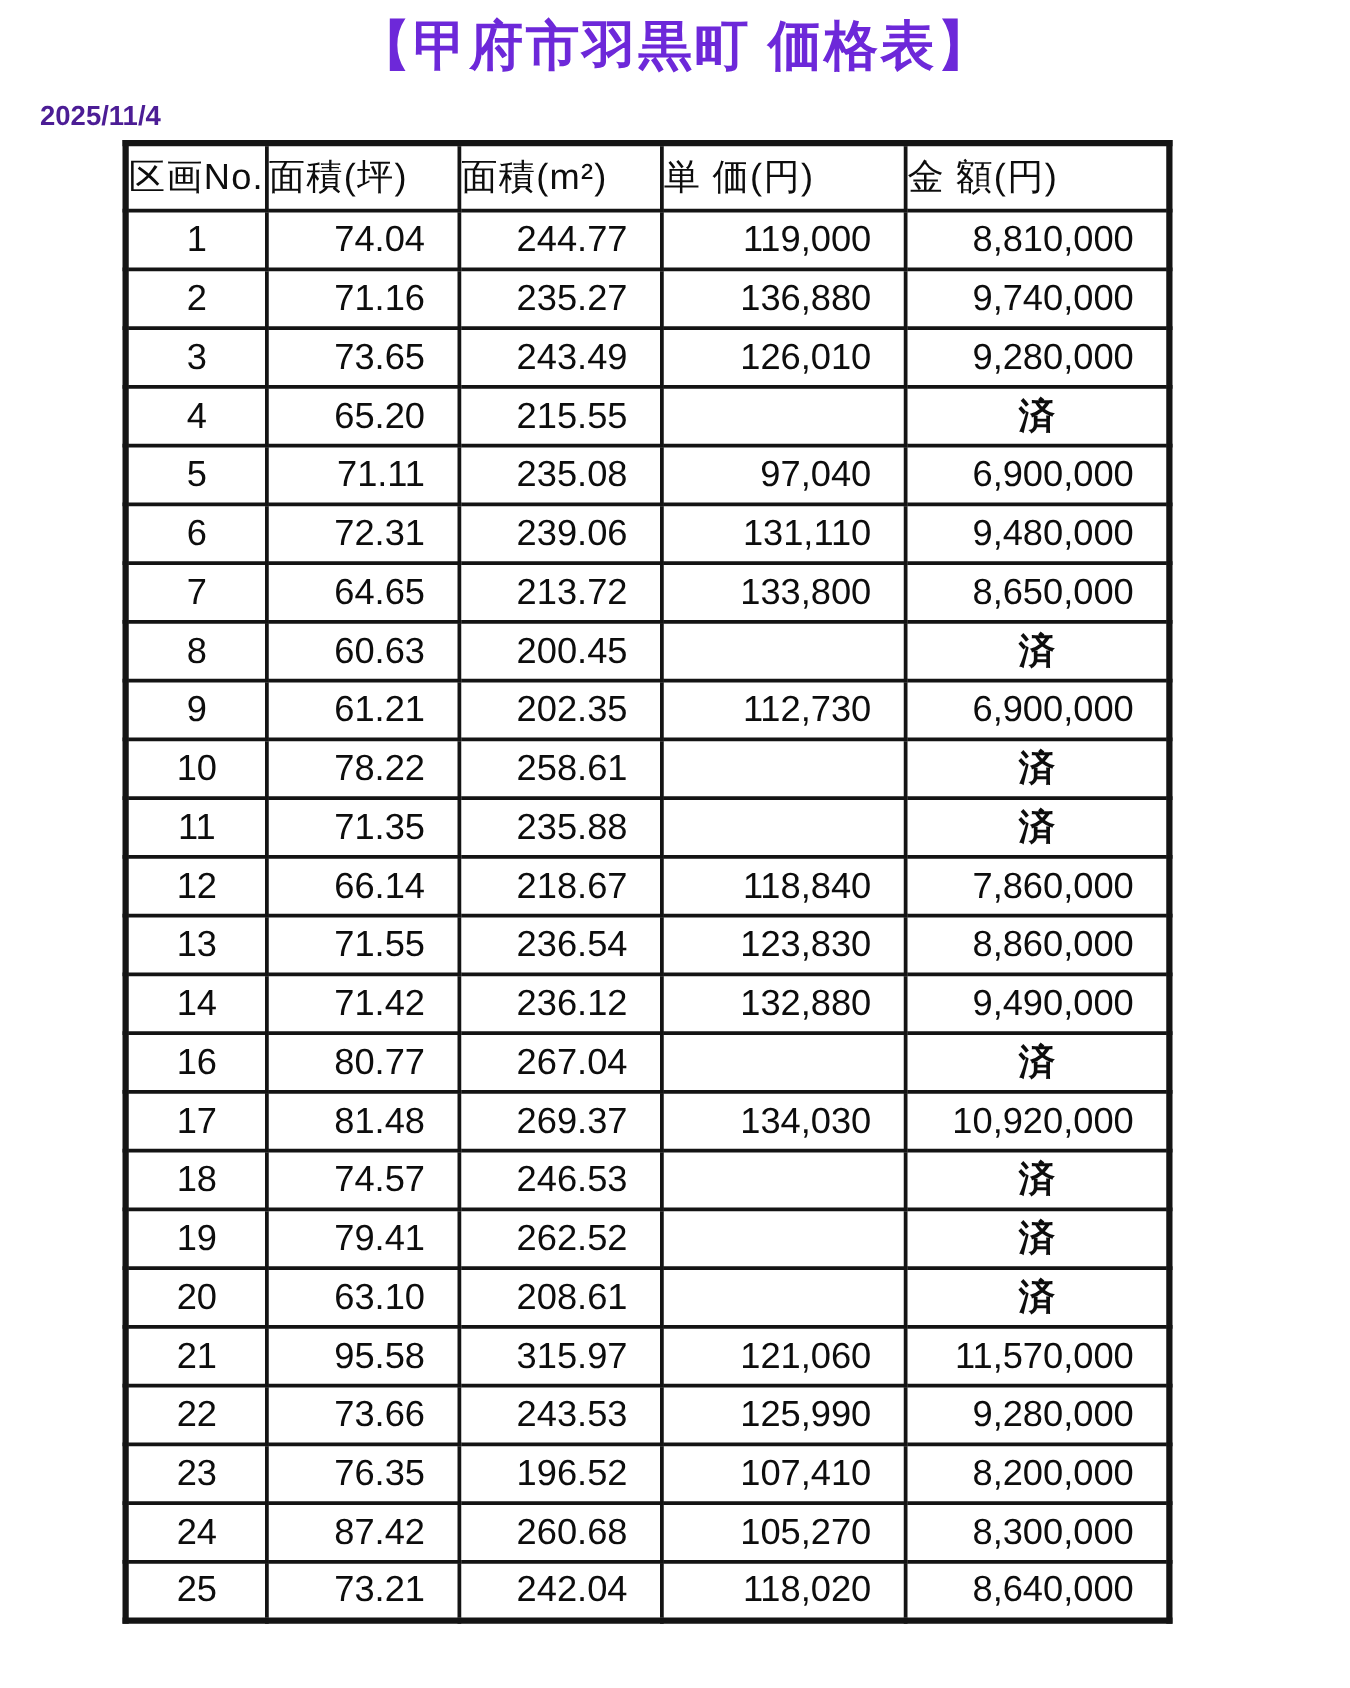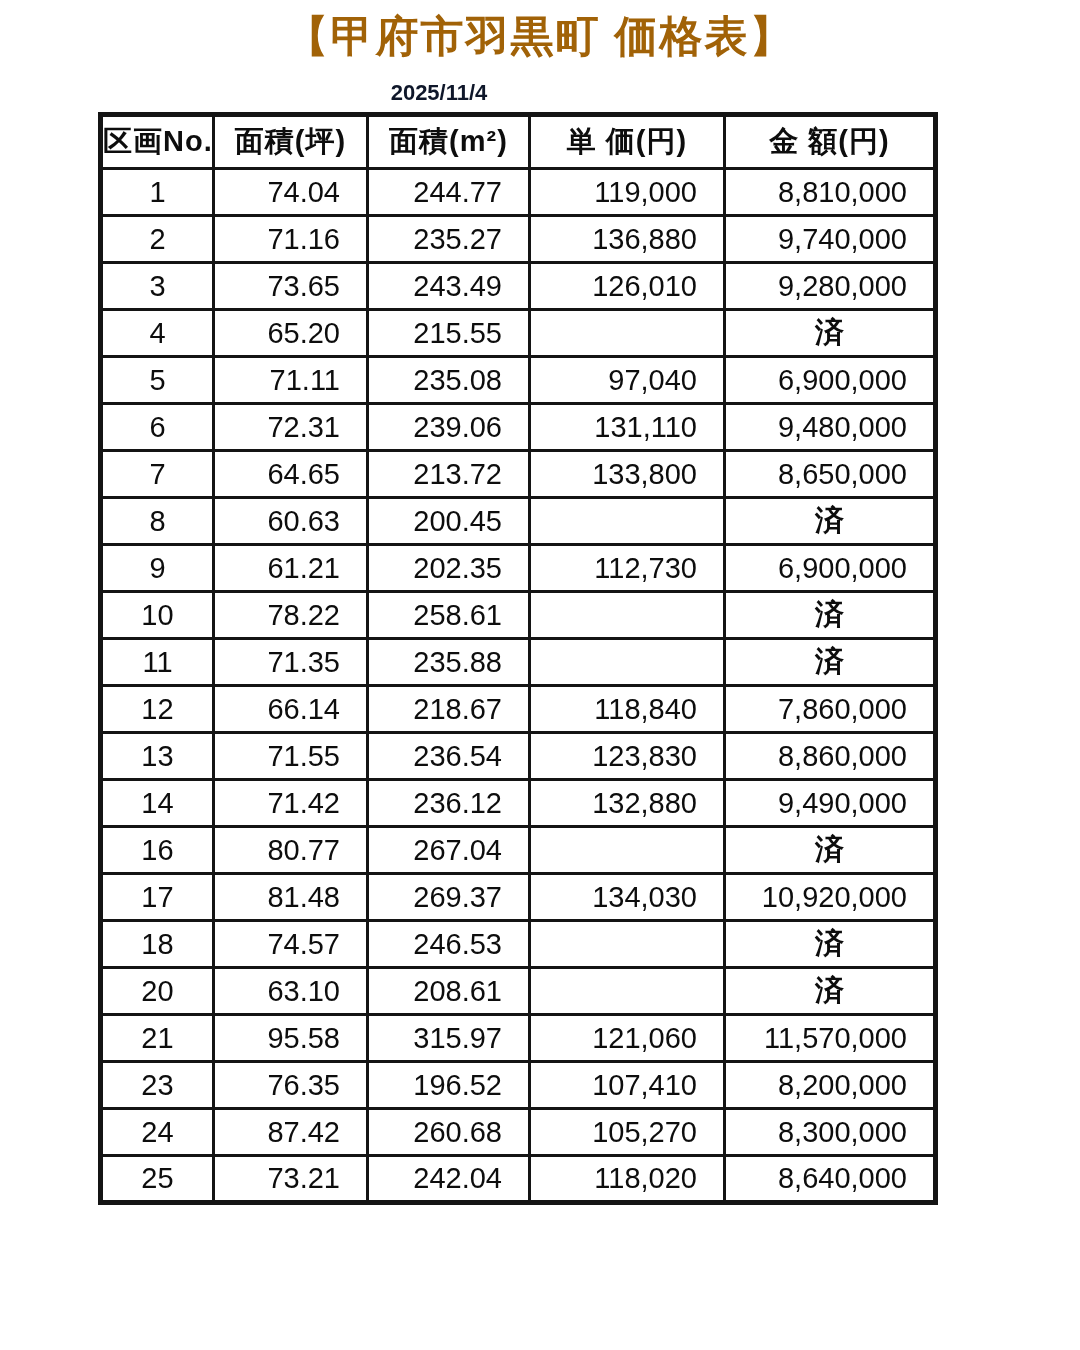--- a/index.html
+++ b/index.html
@@ -15,30 +15,31 @@
     height: 1350px;
     background: #ffffff;
     overflow: hidden;
   }
   .title {
     text-align: center;
     font-size: 43px;
     font-weight: bold;
     letter-spacing: 2px;
     padding-top: 8px;
-    color: #a16207;
+    color: #6d28d9;
   }
   .date-line {
     width: 933px;            
-    text-align: center;
+    text-align: left;
     padding-right: 55px;
     margin-top: 14px;
     font-size: 22px;
     font-weight: 600;
-    color: #0f172a;
+    color: #4c1d95;
+    margin-left: 32px;
   }
   table.price-table {
     border-collapse: collapse;
     table-layout: fixed;
     margin-left: 98px;
     margin-top: 6px;
     width: 835px;
     border: 5px solid #141414;
   }
   col.c-no    { width: 113px; }
@@ -49,22 +50,22 @@
   .price-table th,
   .price-table td {
     border: 3px solid #141414;
     font-size: 29px;
     color: #0d0d0d;
     overflow: hidden;
     white-space: nowrap;
   }
   .price-table th {
     height: 54px;
-    font-weight: bold;
-    text-align: center;
+    font-weight: normal;
+    text-align: left;
     letter-spacing: 1px;
   }
   .price-table td { height: 47px; font-weight: 500; }
   td.cell-no   { text-align: center; }
   td.cell-num  { text-align: right; padding-right: 26px; }
   td.cell-sold { text-align: center; font-weight: bold; }
   td.cell-empty { }
 </style>
 </head>
 <body>
@@ -205,34 +206,48 @@
           <td class="cell-num">10,920,000</td>
         </tr>
         <tr>
           <td class="cell-no">18</td>
           <td class="cell-num">74.57</td>
           <td class="cell-num">246.53</td>
           <td class="cell-empty"></td>
           <td class="cell-sold">済</td>
         </tr>
         <tr>
+          <td class="cell-no">19</td>
+          <td class="cell-num">79.41</td>
+          <td class="cell-num">262.52</td>
+          <td class="cell-empty"></td>
+          <td class="cell-sold">済</td>
+        </tr>
+        <tr>
           <td class="cell-no">20</td>
           <td class="cell-num">63.10</td>
           <td class="cell-num">208.61</td>
           <td class="cell-empty"></td>
           <td class="cell-sold">済</td>
         </tr>
         <tr>
           <td class="cell-no">21</td>
           <td class="cell-num">95.58</td>
           <td class="cell-num">315.97</td>
           <td class="cell-num">121,060</td>
           <td class="cell-num">11,570,000</td>
         </tr>
         <tr>
+          <td class="cell-no">22</td>
+          <td class="cell-num">73.66</td>
+          <td class="cell-num">243.53</td>
+          <td class="cell-num">125,990</td>
+          <td class="cell-num">9,280,000</td>
+        </tr>
+        <tr>
           <td class="cell-no">23</td>
           <td class="cell-num">76.35</td>
           <td class="cell-num">196.52</td>
           <td class="cell-num">107,410</td>
           <td class="cell-num">8,200,000</td>
         </tr>
         <tr>
           <td class="cell-no">24</td>
           <td class="cell-num">87.42</td>
           <td class="cell-num">260.68</td>

